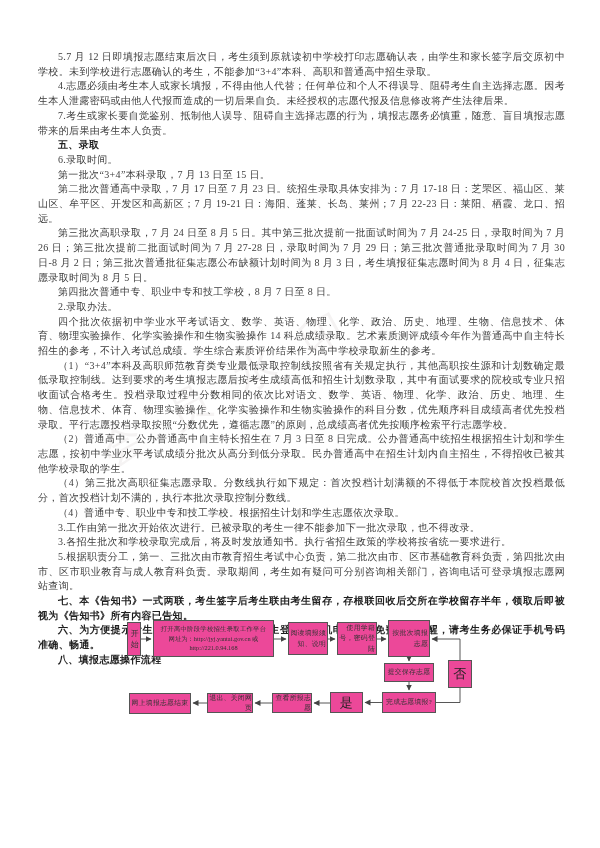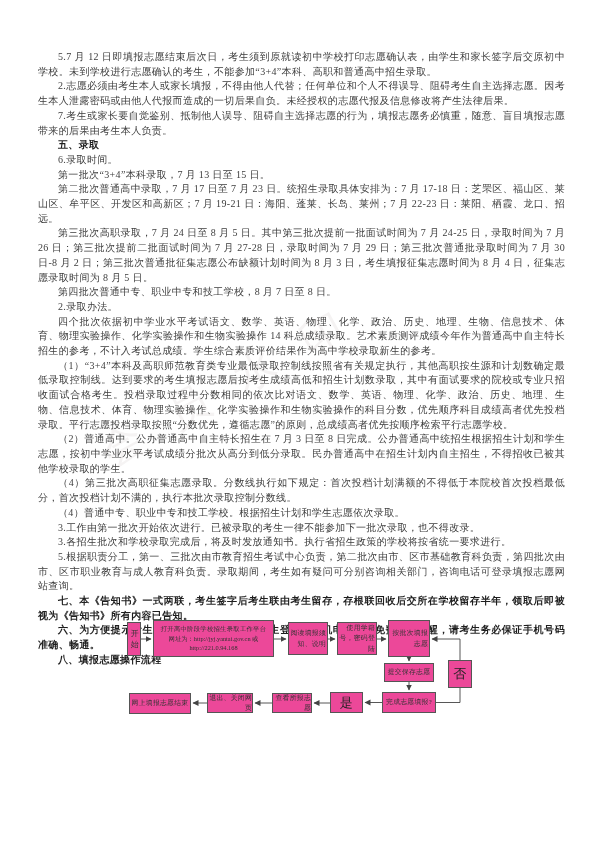--- a/index.html
+++ b/index.html
@@ -82,21 +82,21 @@
 </style>
 </head>
 <body>
 
 <div id="page">
 
   <div id="watermark">会员水印</div>
 
   <div id="text-block">
     <p class="para">5.7 月 12 日即填报志愿结束后次日，考生须到原就读初中学校打印志愿确认表，由学生和家长签字后交原初中学校。未到学校进行志愿确认的考生，不能参加“3+4”本科、高职和普通高中招生录取。</p>
-    <p class="para">2.志愿必须由考生本人或家长填报，不得由他人代替；任何单位和个人不得误导、阻碍考生自主选择志愿。因考生本人泄露密码或由他人代报而造成的一切后果自负。未经授权的志愿代报及信息修改将产生法律后果。</p>
+    <p class="para">4.志愿必须由考生本人或家长填报，不得由他人代替；任何单位和个人不得误导、阻碍考生自主选择志愿。因考生本人泄露密码或由他人代报而造成的一切后果自负。未经授权的志愿代报及信息修改将产生法律后果。</p>
     <p class="para">7.考生或家长要自觉鉴别、抵制他人误导、阻碍自主选择志愿的行为，填报志愿务必慎重，随意、盲目填报志愿带来的后果由考生本人负责。</p>
     <p class="para bold">五、录取</p>
     <p class="para">6.录取时间。</p>
     <p class="para">第一批次“3+4”本科录取，7 月 13 日至 15 日。</p>
     <p class="para">第二批次普通高中录取，7 月 17 日至 7 月 23 日。统招生录取具体安排为：7 月 17-18 日：芝罘区、福山区、莱山区、牟平区、开发区和高新区；7 月 19-21 日：海阳、蓬莱、长岛、莱州；7 月 22-23 日：莱阳、栖霞、龙口、招远。</p>
     <p class="para">第三批次高职录取，7 月 24 日至 8 月 5 日。其中第三批次提前一批面试时间为 7 月 24-25 日，录取时间为 7 月 26 日；第三批次提前二批面试时间为 7 月 27-28 日，录取时间为 7 月 29 日；第三批次普通批录取时间为 7 月 30 日-8 月 2 日；第三批次普通批征集志愿公布缺额计划时间为 8 月 3 日，考生填报征集志愿时间为 8 月 4 日，征集志愿录取时间为 8 月 5 日。</p>
     <p class="para">第四批次普通中专、职业中专和技工学校，8 月 7 日至 8 日。</p>
     <p class="para">2.录取办法。</p>
     <p class="para">四个批次依据初中学业水平考试语文、数学、英语、物理、化学、政治、历史、地理、生物、信息技术、体育、物理实验操作、化学实验操作和生物实验操作 14 科总成绩录取。艺术素质测评成绩今年作为普通高中自主特长招生的参考，不计入考试总成绩。学生综合素质评价结果作为高中学校录取新生的参考。</p>
     <p class="para">（1）“3+4”本科及高职师范教育类专业最低录取控制线按照省有关规定执行，其他高职按生源和计划数确定最低录取控制线。达到要求的考生填报志愿后按考生成绩高低和招生计划数录取，其中有面试要求的院校或专业只招收面试合格考生。投档录取过程中分数相同的依次比对语文、数学、英语、物理、化学、政治、历史、地理、生物、信息技术、体育、物理实验操作、化学实验操作和生物实验操作的科目分数，优先顺序科目成绩高者优先投档录取。平行志愿投档录取按照“分数优先，遵循志愿”的原则，总成绩高者优先按顺序检索平行志愿学校。</p>

